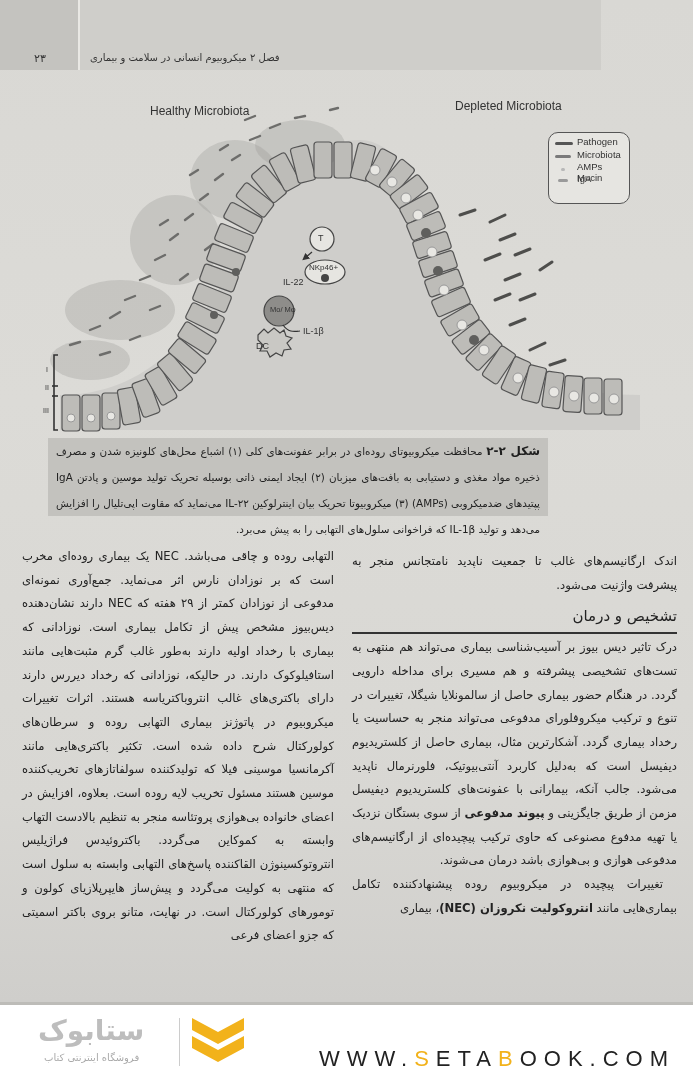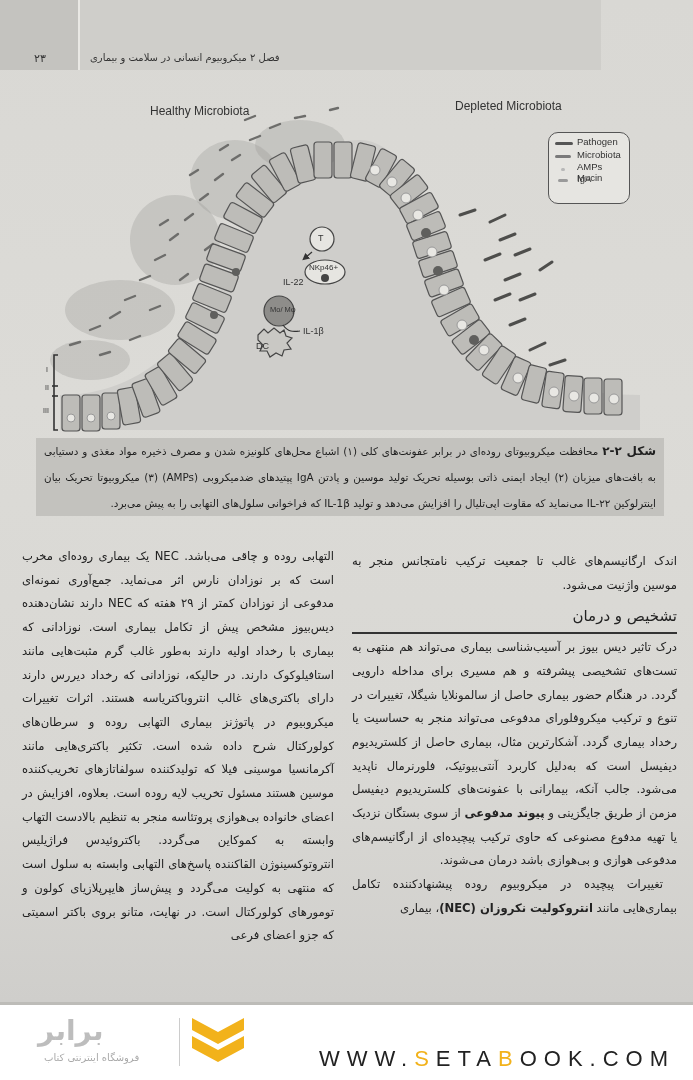--- a/index.html
+++ b/index.html
@@ -36,21 +36,21 @@
     position:absolute; left:548px; top:132px; width:80px; height:70px;
     border:1.5px solid #555; border-radius:10px; background:#e6e5e1;
   }
   .legend-item {
     position:absolute; left:28px; font-family:"Liberation Sans", sans-serif; font-size:9.5px; color:#333;
   }
   .legend-swatch { position:absolute; left:6px; height:3px; border-radius:2px; }
   .lbl { position:absolute; font-family:"Liberation Sans", sans-serif; font-size:9px; color:#333; }
   
   .caption {
-    position:absolute; left:36px; top:438px; width:628px; height:78px;
+    position:absolute; left:48px; top:438px; width:500px; height:78px;
     background:#c3c2be; direction:rtl; text-align:justify;
     font-size:10.4px; line-height:26px; padding:0 8px; box-sizing:border-box; color:#1f1f1f;
   }
   .caption b { font-size:12px; }
   .col {
     position:absolute; direction:rtl; text-align:justify; text-align-last:right;
     font-size:11.6px; line-height:23.7px; color:#222;
   }
   .col-right { left:352px; top:550px; width:325px; }
   .col-left { left:22px; top:545px; width:312px; }
@@ -260,34 +260,34 @@
       <span class="legend-item" style="top:39px;">Mucin</span>
     </div>
   </div>
 
   <div class="caption">
     <b>شکل ۲-۲</b>
     <span>محافظت میکروبیوتای روده‌ای در برابر عفونت‌های کلی (۱) اشباع محل‌های کلونیزه شدن و مصرف ذخیره مواد مغذی و دستیابی به بافت‌های میزبان (۲) ایجاد ایمنی ذاتی بوسیله تحریک تولید موسین و پادتن IgA پپتیدهای ضدمیکروبی (AMPs) (۳) میکروبیوتا تحریک بیان اینترلوکین IL-۲۲ می‌نماید که مقاوت اپی‌تلیال را افزایش می‌دهد و تولید IL-1β که فراخوانی سلول‌های التهابی را به پیش می‌برد.</span>
   </div>
 
   <div class="col col-right">
-    <p class="para">اندک ارگانیسم‌های غالب تا جمعیت ترکیب نامتجانس منجر به موسین واژنیت می‌شود.</p>
+    <p class="para">اندک ارگانیسم‌های غالب تا جمعیت ناپدید نامتجانس منجر به پیشرفت واژنیت می‌شود.</p>
     <div class="section-heading">تشخیص و درمان</div>
     <p class="para"><span>درک تاثیر دیس بیوز بر آسیب‌شناسی بیماری می‌تواند هم منتهی به تست‌های تشخیصی پیشرفته و هم مسیری برای مداخله دارویی گردد. در هنگام حضور بیماری حاصل از سالمونلایا شیگلا، تغییرات در تنوع و ترکیب میکروفلورای مدفوعی می‌تواند منجر به حساسیت یا رخداد بیماری گردد. آشکارترین مثال، بیماری حاصل از کلستریدیوم دیفیسل است که به‌دلیل کاربرد آنتی‌بیوتیک، فلورنرمال ناپدید می‌شود. جالب آنکه، بیمارانی با عفونت‌های کلستریدیوم دیفیسل مزمن از طریق جایگزینی و </span><span class="strong">پیوند مدفوعی</span><span> از سوی بستگان نزدیک یا تهیه مدفوع مصنوعی که حاوی ترکیب پیچیده‌ای از ارگانیسم‌های مدفوعی هوازی و بی‌هوازی باشد درمان می‌شوند.</span></p>
     <p class="para indent"><span>تغییرات پیچیده در میکروبیوم روده پیشنهادکننده تکامل بیماری‌هایی مانند </span><span class="strong">انتروکولیت نکروزان (NEC)</span><span>، بیماری</span></p>
   </div>
 
   <div class="col col-left">
     <p class="para">التهابی روده و چاقی می‌باشد. NEC یک بیماری روده‌ای مخرب است که بر نوزادان نارس اثر می‌نماید. جمع‌آوری نمونه‌ای مدفوعی از نوزادان کمتر از ۲۹ هفته که NEC دارند نشان‌دهنده دیس‌بیوز مشخص پیش از تکامل بیماری است. نوزادانی که بیماری با رخداد اولیه دارند به‌طور غالب گرم مثبت‌هایی مانند استافیلوکوک دارند. در حالیکه، نوزادانی که رخداد دیررس دارند دارای باکتری‌های غالب انتروباکتریاسه هستند. اثرات تغییرات میکروبیوم در پاتوژنز بیماری التهابی روده و سرطان‌های کولورکتال شرح داده شده است. تکثیر باکتری‌هایی مانند آکرمانسیا موسینی فیلا که تولیدکننده سولفاتازهای تخریب‌کننده موسین هستند مسئول تخریب لایه روده است. بعلاوه، افزایش در اعضای خانواده بی‌هوازی پروتئاسه منجر به تنظیم بالادست التهاب وابسته به کموکاین می‌گردد. باکتروئیدس فراژیلیس انتروتوکسینوژن القاکننده پاسخ‌های التهابی وابسته به سلول است که منتهی به کولیت می‌گردد و پیش‌ساز هایپرپلازیای کولون و تومورهای کولورکتال است. در نهایت، متانو بروی باکتر اسمیتی که جزو اعضای فرعی</p>
   </div>
 </div>
 
 <div class="footer">
   <div class="footer-divider"></div>
   <div class="store-url"><span>WWW.</span><span class="acc">S</span><span>ETA</span><span class="acc">B</span><span>OOK.COM</span></div>
   <svg class="logo-shield" width="56" height="50">
     <polygon points="2,2 28,16 54,2 54,14 28,28 2,14" fill="#f2b21b"></polygon>
     <polygon points="2,20 28,34 54,20 54,32 28,46 2,32" fill="#f2b21b"></polygon>
   </svg>
   <div class="logo-sep"></div>
-  <div class="logo-word">برابر</div>
+  <div class="logo-word">ستابوک</div>
   <div class="logo-sub">فروشگاه اینترنتی کتاب</div>
 </div>
 
 </body></html>

